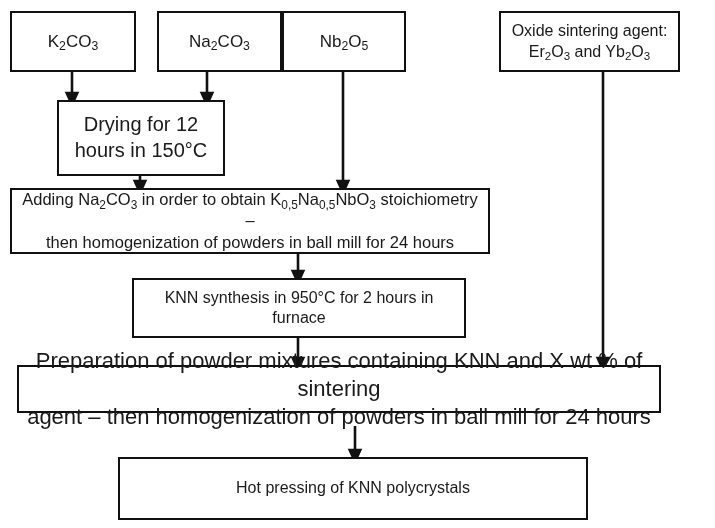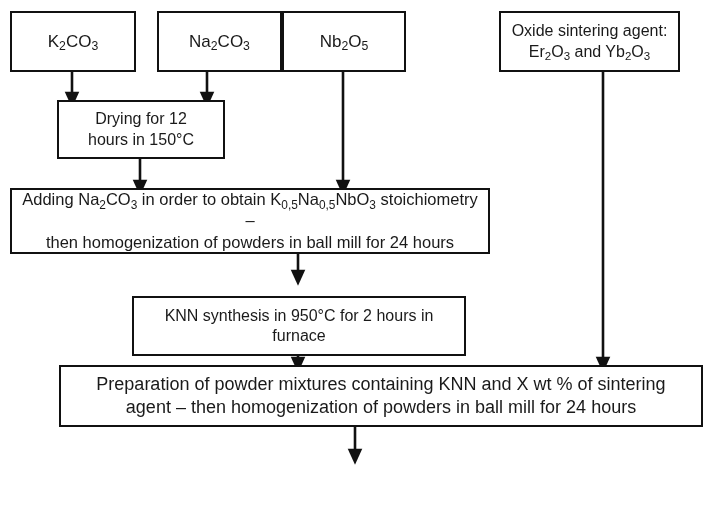--- a/index.html
+++ b/index.html
@@ -46,24 +46,24 @@
     width: 715px;
     height: 528px;
     pointer-events: none;
   }
 
   
   #n-k2co3      { left: 10px;  top: 11px;  width: 126px; height: 61px;  font-size: 17px; justify-content: flex-end; }
   #n-na2co3     { left: 145px; top: 11px;  width: 125px; height: 61px;  font-size: 17px; margin-left: 12px; }
   #n-nb2o5      { left: 282px; top: 11px;  width: 124px; height: 61px;  font-size: 17px; }
   #n-oxide      { left: 499px; top: 11px;  width: 181px; height: 61px;  font-size: 16px; }
-  #n-drying     { left: 57px;  top: 100px; width: 168px; height: 59px;  font-size: 16px; }
+  #n-drying     { left: 57px;  top: 100px; width: 168px; height: 76px;  font-size: 20px; }
   #n-adding     { left: 10px;  top: 188px; width: 480px; height: 66px;  font-size: 16.5px; }
-  #n-knn        { left: 132px; top: 278px; width: 334px; height: 60px;  font-size: 16px; margin-top: 18px; }
-  #n-prep       { left: 17px;  top: 365px; width: 644px; height: 62px;  font-size: 18px; margin-left: 42px; }
+  #n-knn        { left: 132px; top: 278px; width: 334px; height: 60px;  font-size: 16px; }
+  #n-prep       { left: 17px;  top: 365px; width: 644px; height: 48px;  font-size: 22px; }
   #n-hotpress   { left: 118px; top: 457px; width: 470px; height: 63px;  font-size: 16px; }
 </style>
 </head>
 <body>
 
 <div id="canvas">
 
   <svg id="edges" viewBox="0 0 715 528" xmlns="http://www.w3.org/2000/svg">
     <defs>
       <marker id="arrowhead" markerWidth="7" markerHeight="7" refX="3.2" refY="3.2" orient="auto" markerUnits="strokeWidth">
@@ -107,14 +107,17 @@
   </div>
 
   <div class="node" id="n-knn">
     <span class="txt">KNN synthesis in 950°C for 2 hours in<br>furnace</span>
   </div>
 
   <div class="node" id="n-prep">
     <span class="txt">Preparation of powder mixtures containing KNN and X wt % of sintering<br>agent – then homogenization of powders in ball mill for 24 hours</span>
   </div>
 
+  <div class="node" id="n-hotpress">
+    <span class="txt">Hot pressing of KNN polycrystals</span>
+  </div>
 
 </div>
 
 </body></html>

